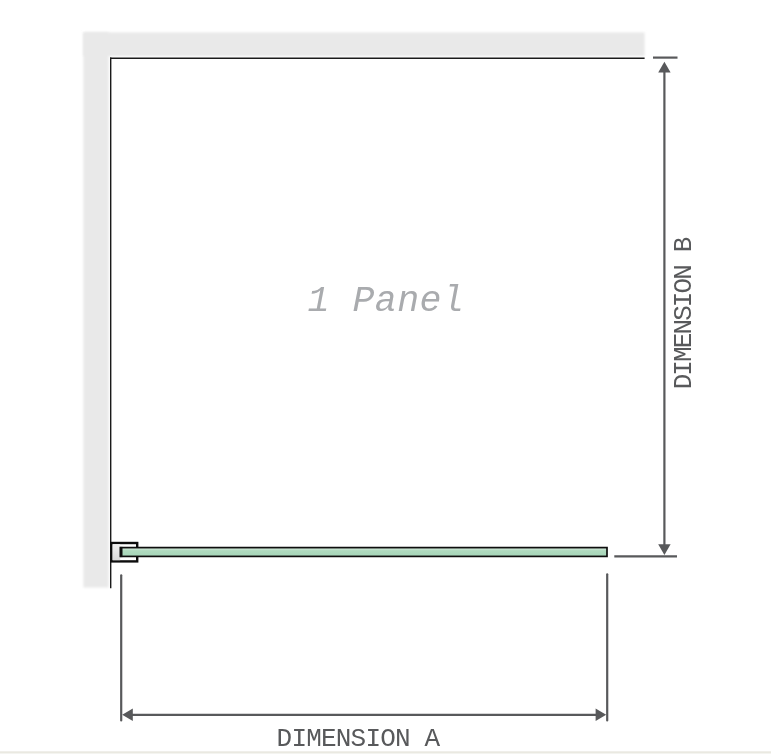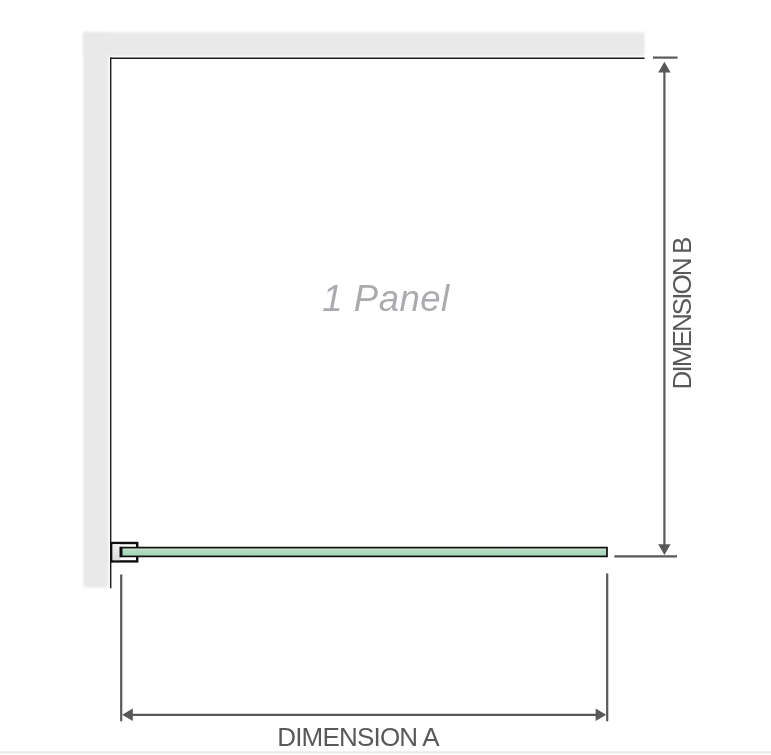--- a/index.html
+++ b/index.html
@@ -1,17 +1,17 @@
 <!DOCTYPE html>
 <html><head>
 <meta charset="utf-8">
 <style>
   html,body{margin:0;padding:0;background:#ffffff;}
   #stage{position:relative;width:771px;height:755px;overflow:hidden;
-         font-family:Liberation Sans, sans-serif;}
+         font-family:Liberation Mono, monospace;}
   svg{display:block;}
 </style>
 </head>
 <body>
 <div id="stage">
 <svg width="771" height="755" viewBox="0 0 771 755">
   <defs>
     <linearGradient id="gGlass" x1="0" y1="0" x2="0" y2="1">
       <stop offset="0" stop-color="#dceee3"></stop>
       <stop offset="0.35" stop-color="#b0dabf"></stop>

